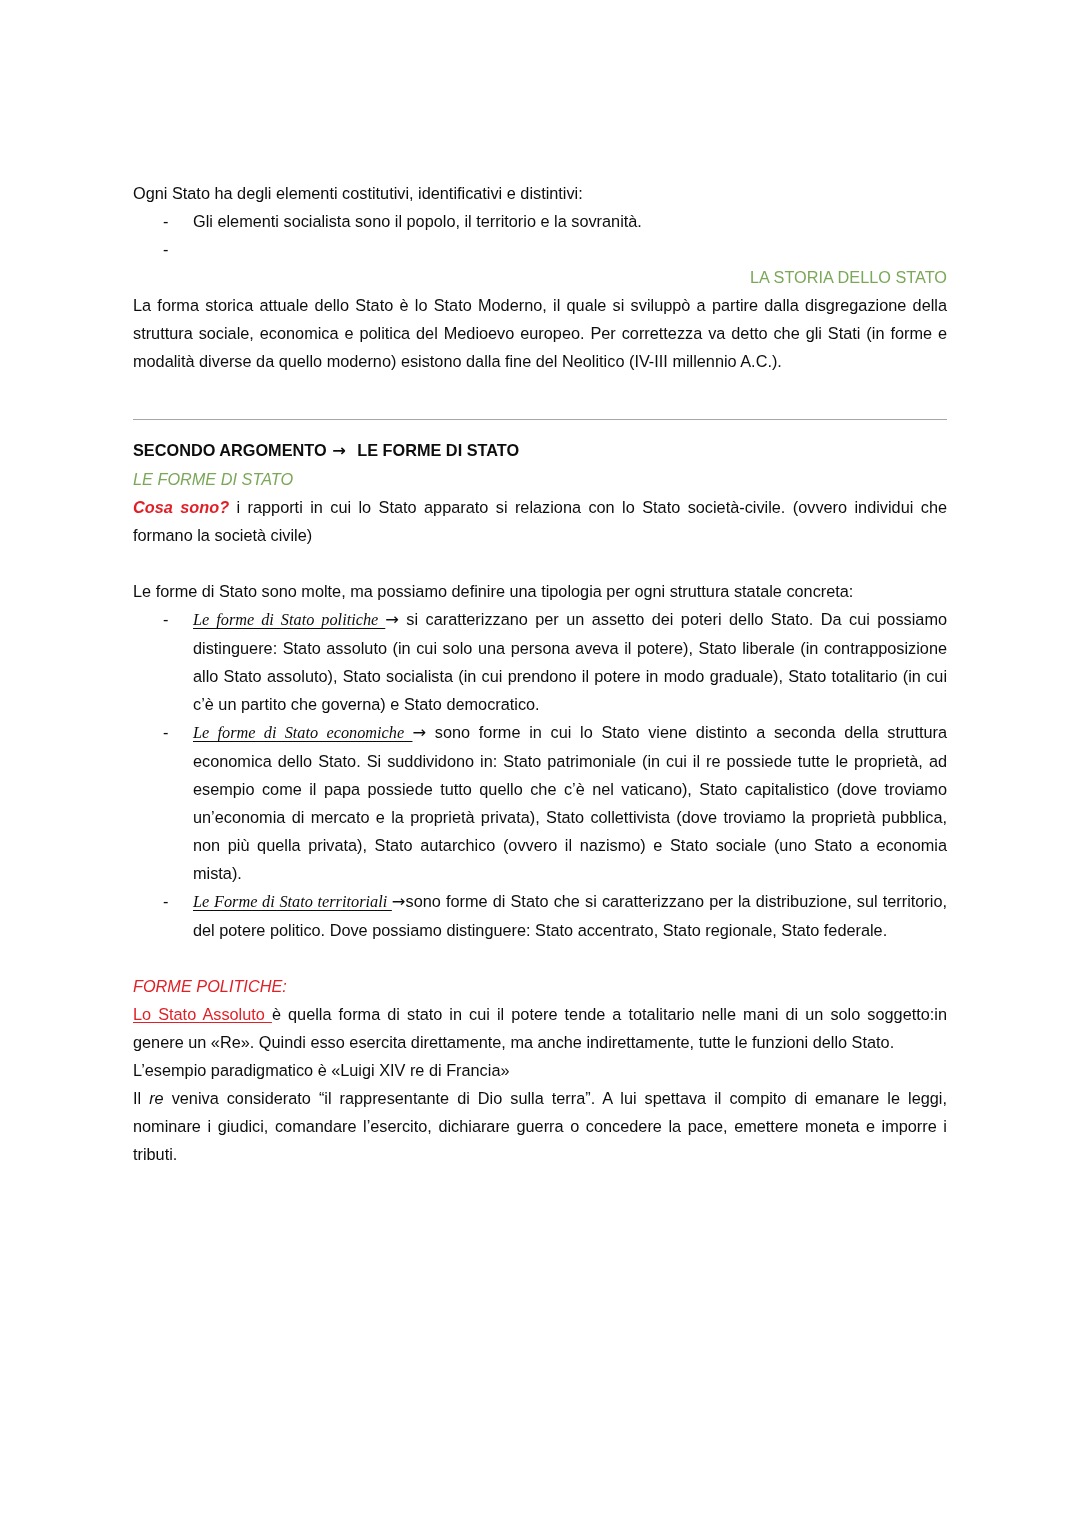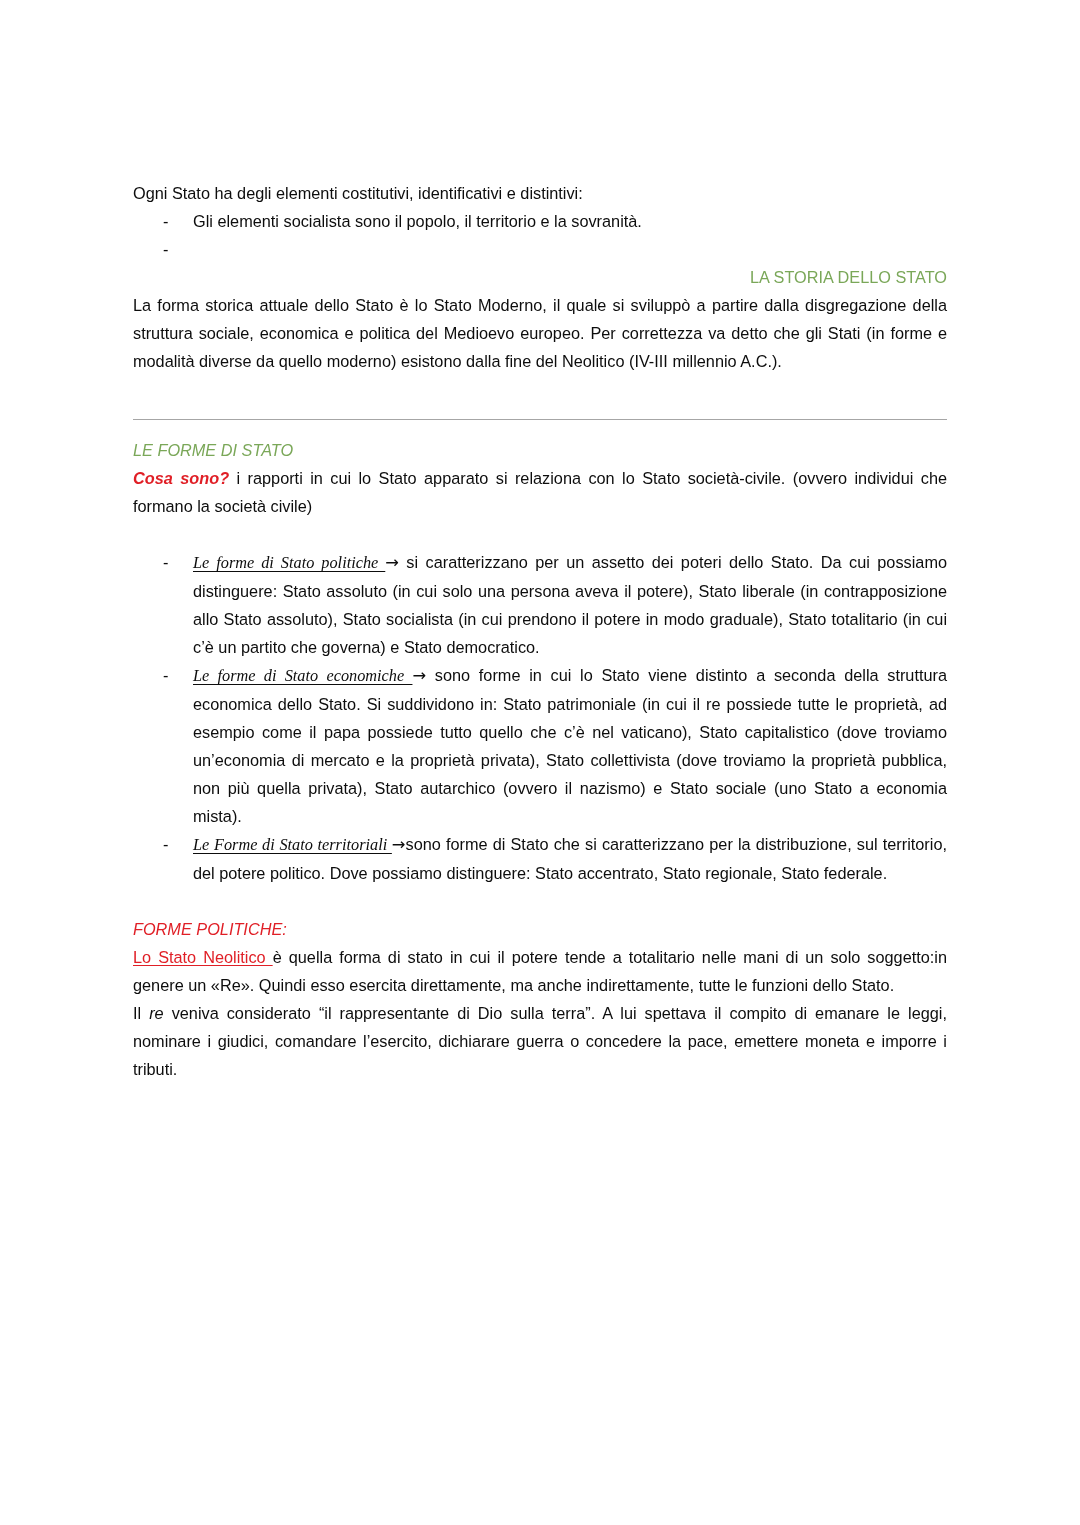--- a/index.html
+++ b/index.html
@@ -110,44 +110,47 @@
 
     <div class="spacer-md"></div>
 
     <p class="plain green">LA STORIA DELLO STATO</p>
     <p>La forma storica attuale dello Stato  è lo Stato Moderno, il quale si sviluppò a partire dalla disgregazione della struttura sociale, economica e politica del Medioevo europeo. Per correttezza va detto che gli Stati (in forme e modalità diverse da quello moderno) esistono dalla fine del Neolitico (IV-III millennio A.C.).</p>
 
     <div class="spacer-lg"></div>
 
     <div class="rule"></div>
 
+    <p class="plain bold"><span>SECONDO ARGOMENTO</span><span class="arrow">&nbsp;→&nbsp;&nbsp;</span><span>LE FORME DI STATO</span></p>
 
     <p class="plain green-italic">LE FORME DI STATO</p>
 
     <p><span class="red-italic bold">Cosa sono?</span><span> i rapporti in cui lo Stato apparato si relaziona con lo Stato società-civile. (ovvero individui che formano la società civile)</span></p>
 
     <div class="spacer-md"></div>
 
+    <p class="plain">Le forme di Stato sono molte, ma possiamo definire una tipologia per ogni struttura statale concreta:</p>
 
     <ul class="dash-list">
       <li>
         <span class="dash">-</span><span class="uline-ital">Le forme di Stato politiche </span><span class="arrow">→</span><span> si caratterizzano per un assetto dei poteri dello Stato. Da cui possiamo distinguere: Stato assoluto (in cui solo una persona aveva il potere), Stato liberale (in contrapposizione allo Stato assoluto), Stato socialista (in cui prendono il potere in modo graduale), Stato totalitario (in cui c’è un partito che governa) e Stato democratico.</span>
       </li>
       <li>
         <span class="dash">-</span><span class="uline-ital">Le forme di Stato economiche </span><span class="arrow">→</span><span> sono forme in cui lo Stato viene distinto a seconda della struttura economica dello Stato. Si suddividono in: Stato patrimoniale (in cui il re possiede tutte le proprietà, ad esempio come il papa possiede tutto quello che c’è nel vaticano), Stato capitalistico (dove troviamo un’economia di mercato e la proprietà privata), Stato collettivista (dove troviamo la proprietà pubblica, non più quella privata), Stato autarchico (ovvero il nazismo) e Stato sociale (uno Stato a economia mista).</span>
       </li>
       <li>
         <span class="dash">-</span><span class="uline-ital">Le Forme di Stato territoriali </span><span class="arrow">→</span><span>sono forme di Stato che si caratterizzano per la distribuzione, sul territorio, del potere politico. Dove possiamo distinguere: Stato accentrato, Stato regionale, Stato federale.</span>
       </li>
     </ul>
 
     <div class="spacer-md"></div>
 
     <p class="plain red-italic">FORME POLITICHE:</p>
 
-    <p><span class="red-underline">Lo Stato Neolitico </span><span>è quella forma di stato in cui il potere tende a totalitario nelle mani di un solo soggetto:in genere un «Re». Quindi esso esercita direttamente, ma anche indirettamente, tutte le funzioni dello Stato.</span></p>
+    <p><span class="red-underline">Lo Stato Assoluto </span><span>è quella forma di stato in cui il potere tende a totalitario nelle mani di un solo soggetto:in genere un «Re». Quindi esso esercita direttamente, ma anche indirettamente, tutte le funzioni dello Stato.</span></p>
 
 
+    <p class="plain">L’esempio paradigmatico è «Luigi XIV re di Francia»</p>
 
     <p><span>Il </span><span class="ital">re</span><span> veniva considerato “il rappresentante di Dio sulla terra”. A lui spettava il compito di emanare le leggi, nominare i giudici, comandare l’esercito, dichiarare guerra o concedere la pace, emettere moneta e imporre i tributi.</span></p>
 
   </div>
 </div>
 
 </body></html>

